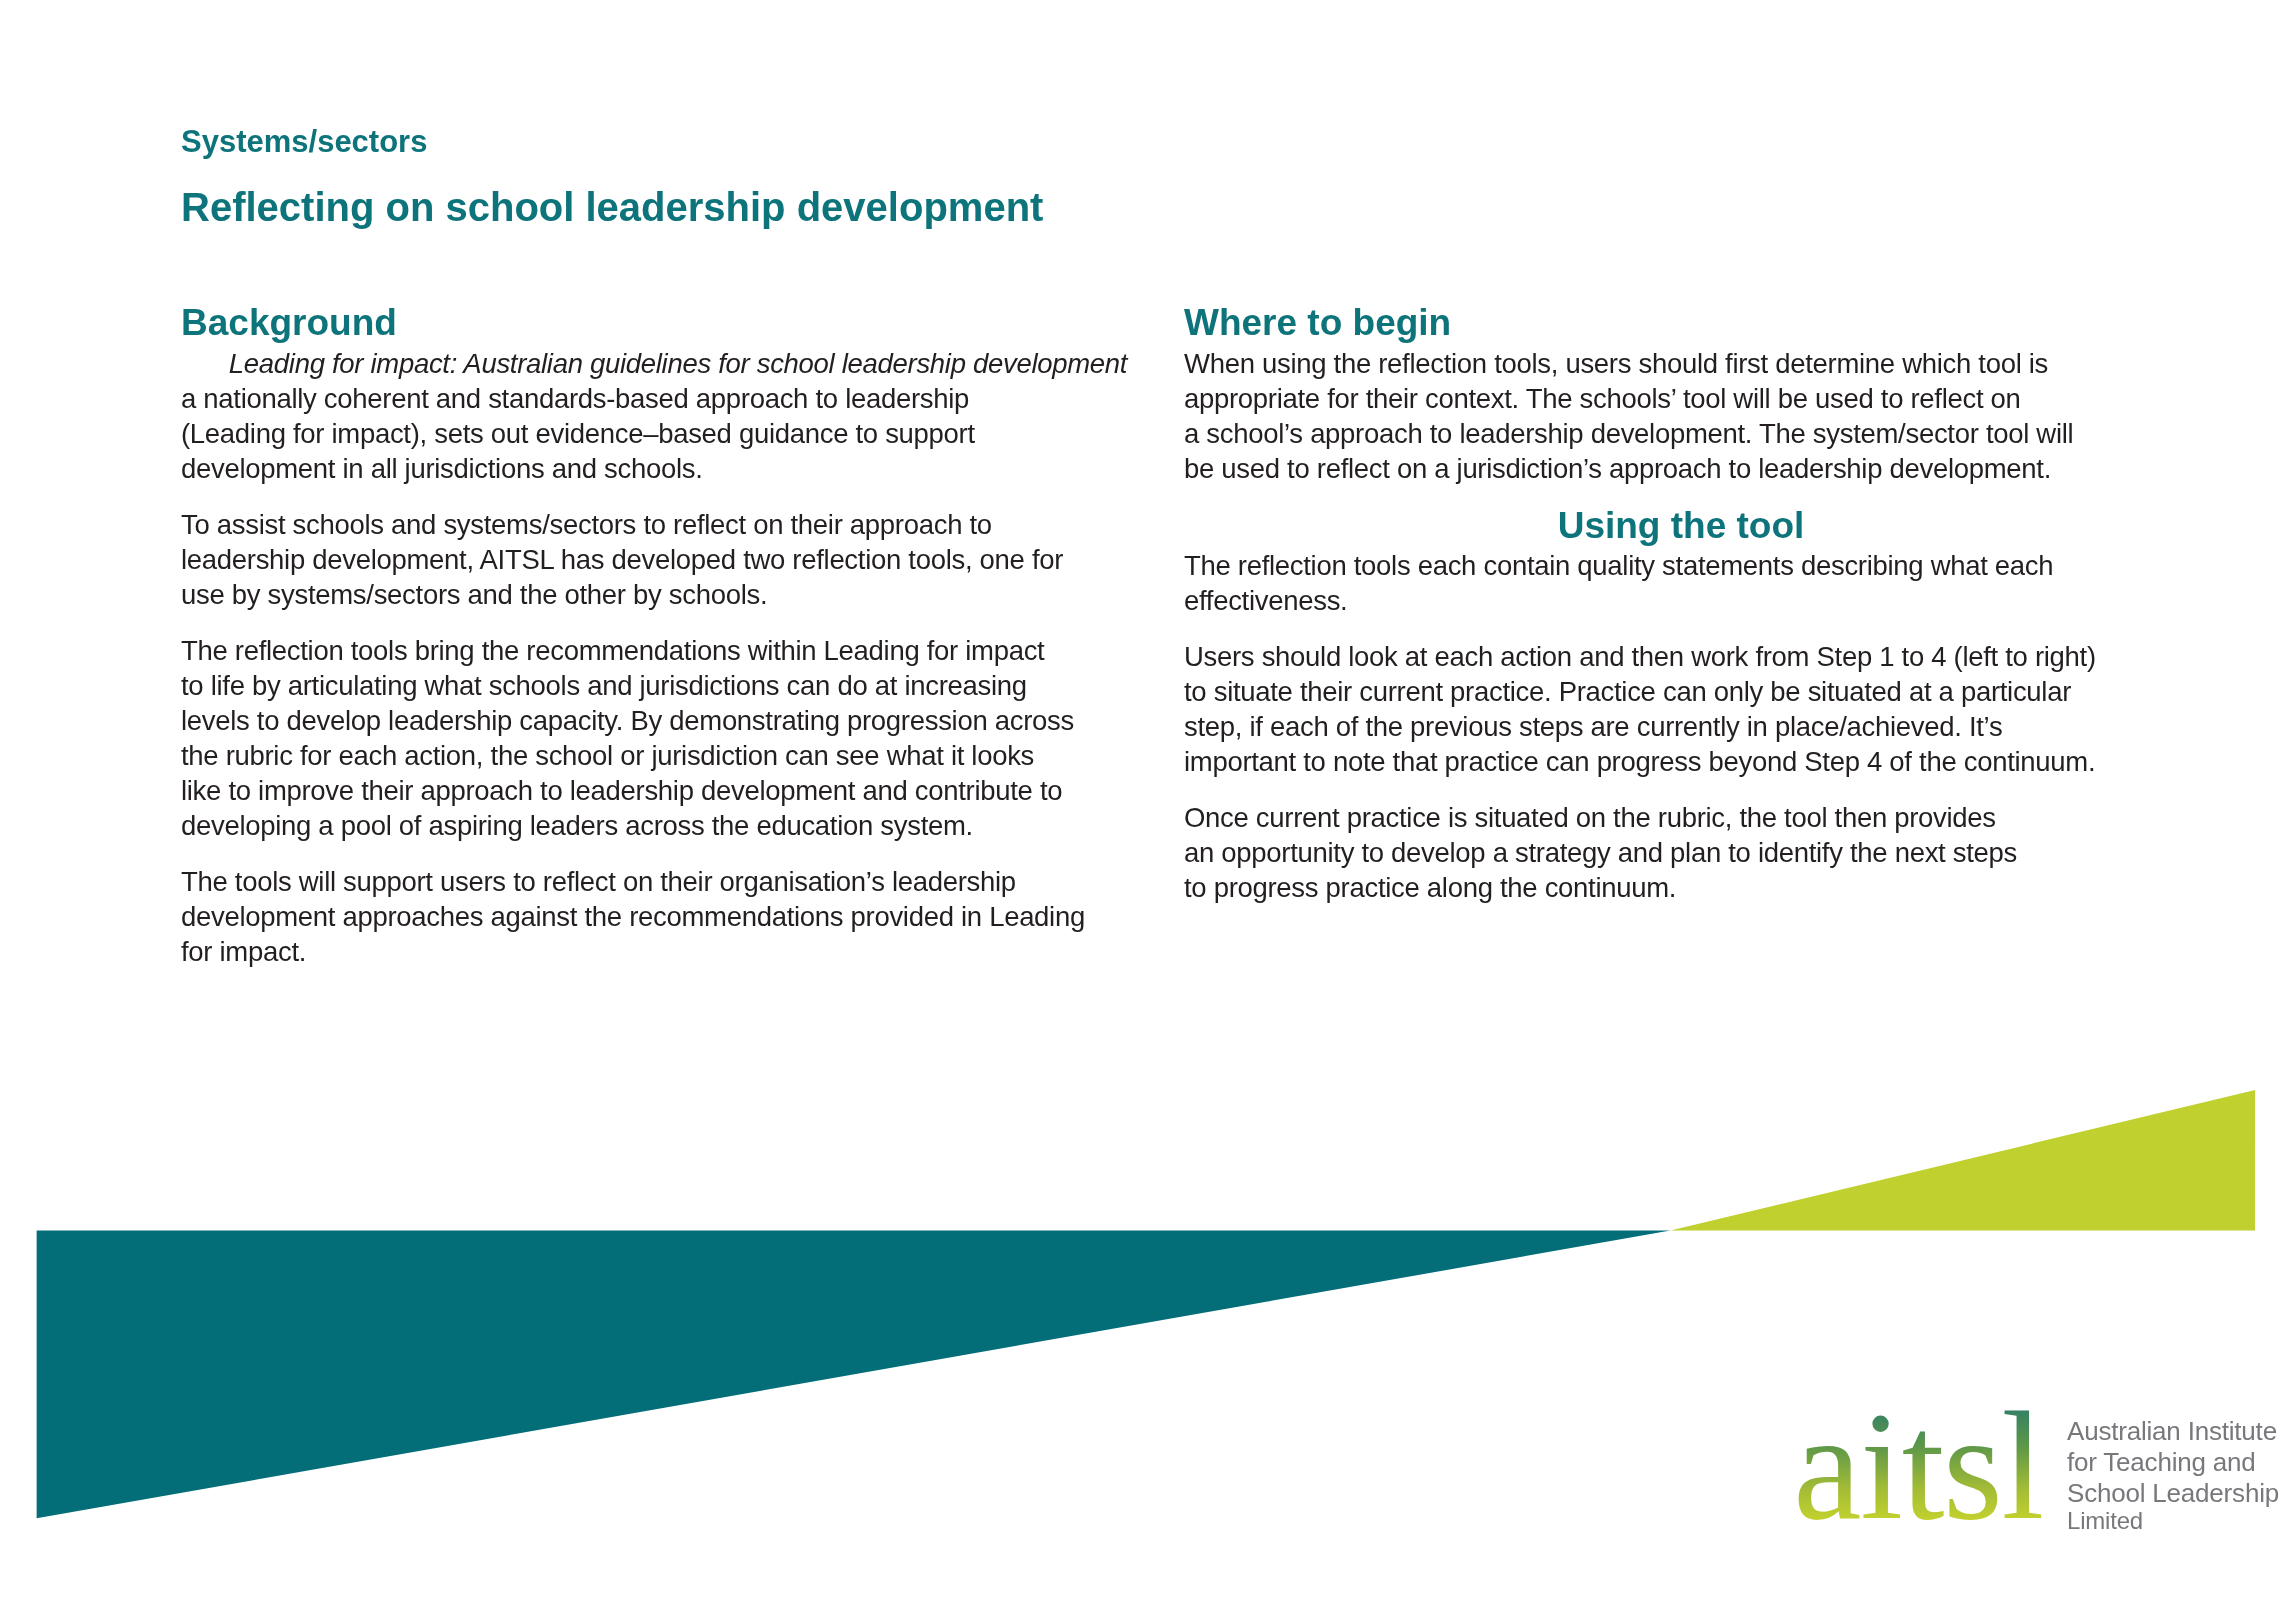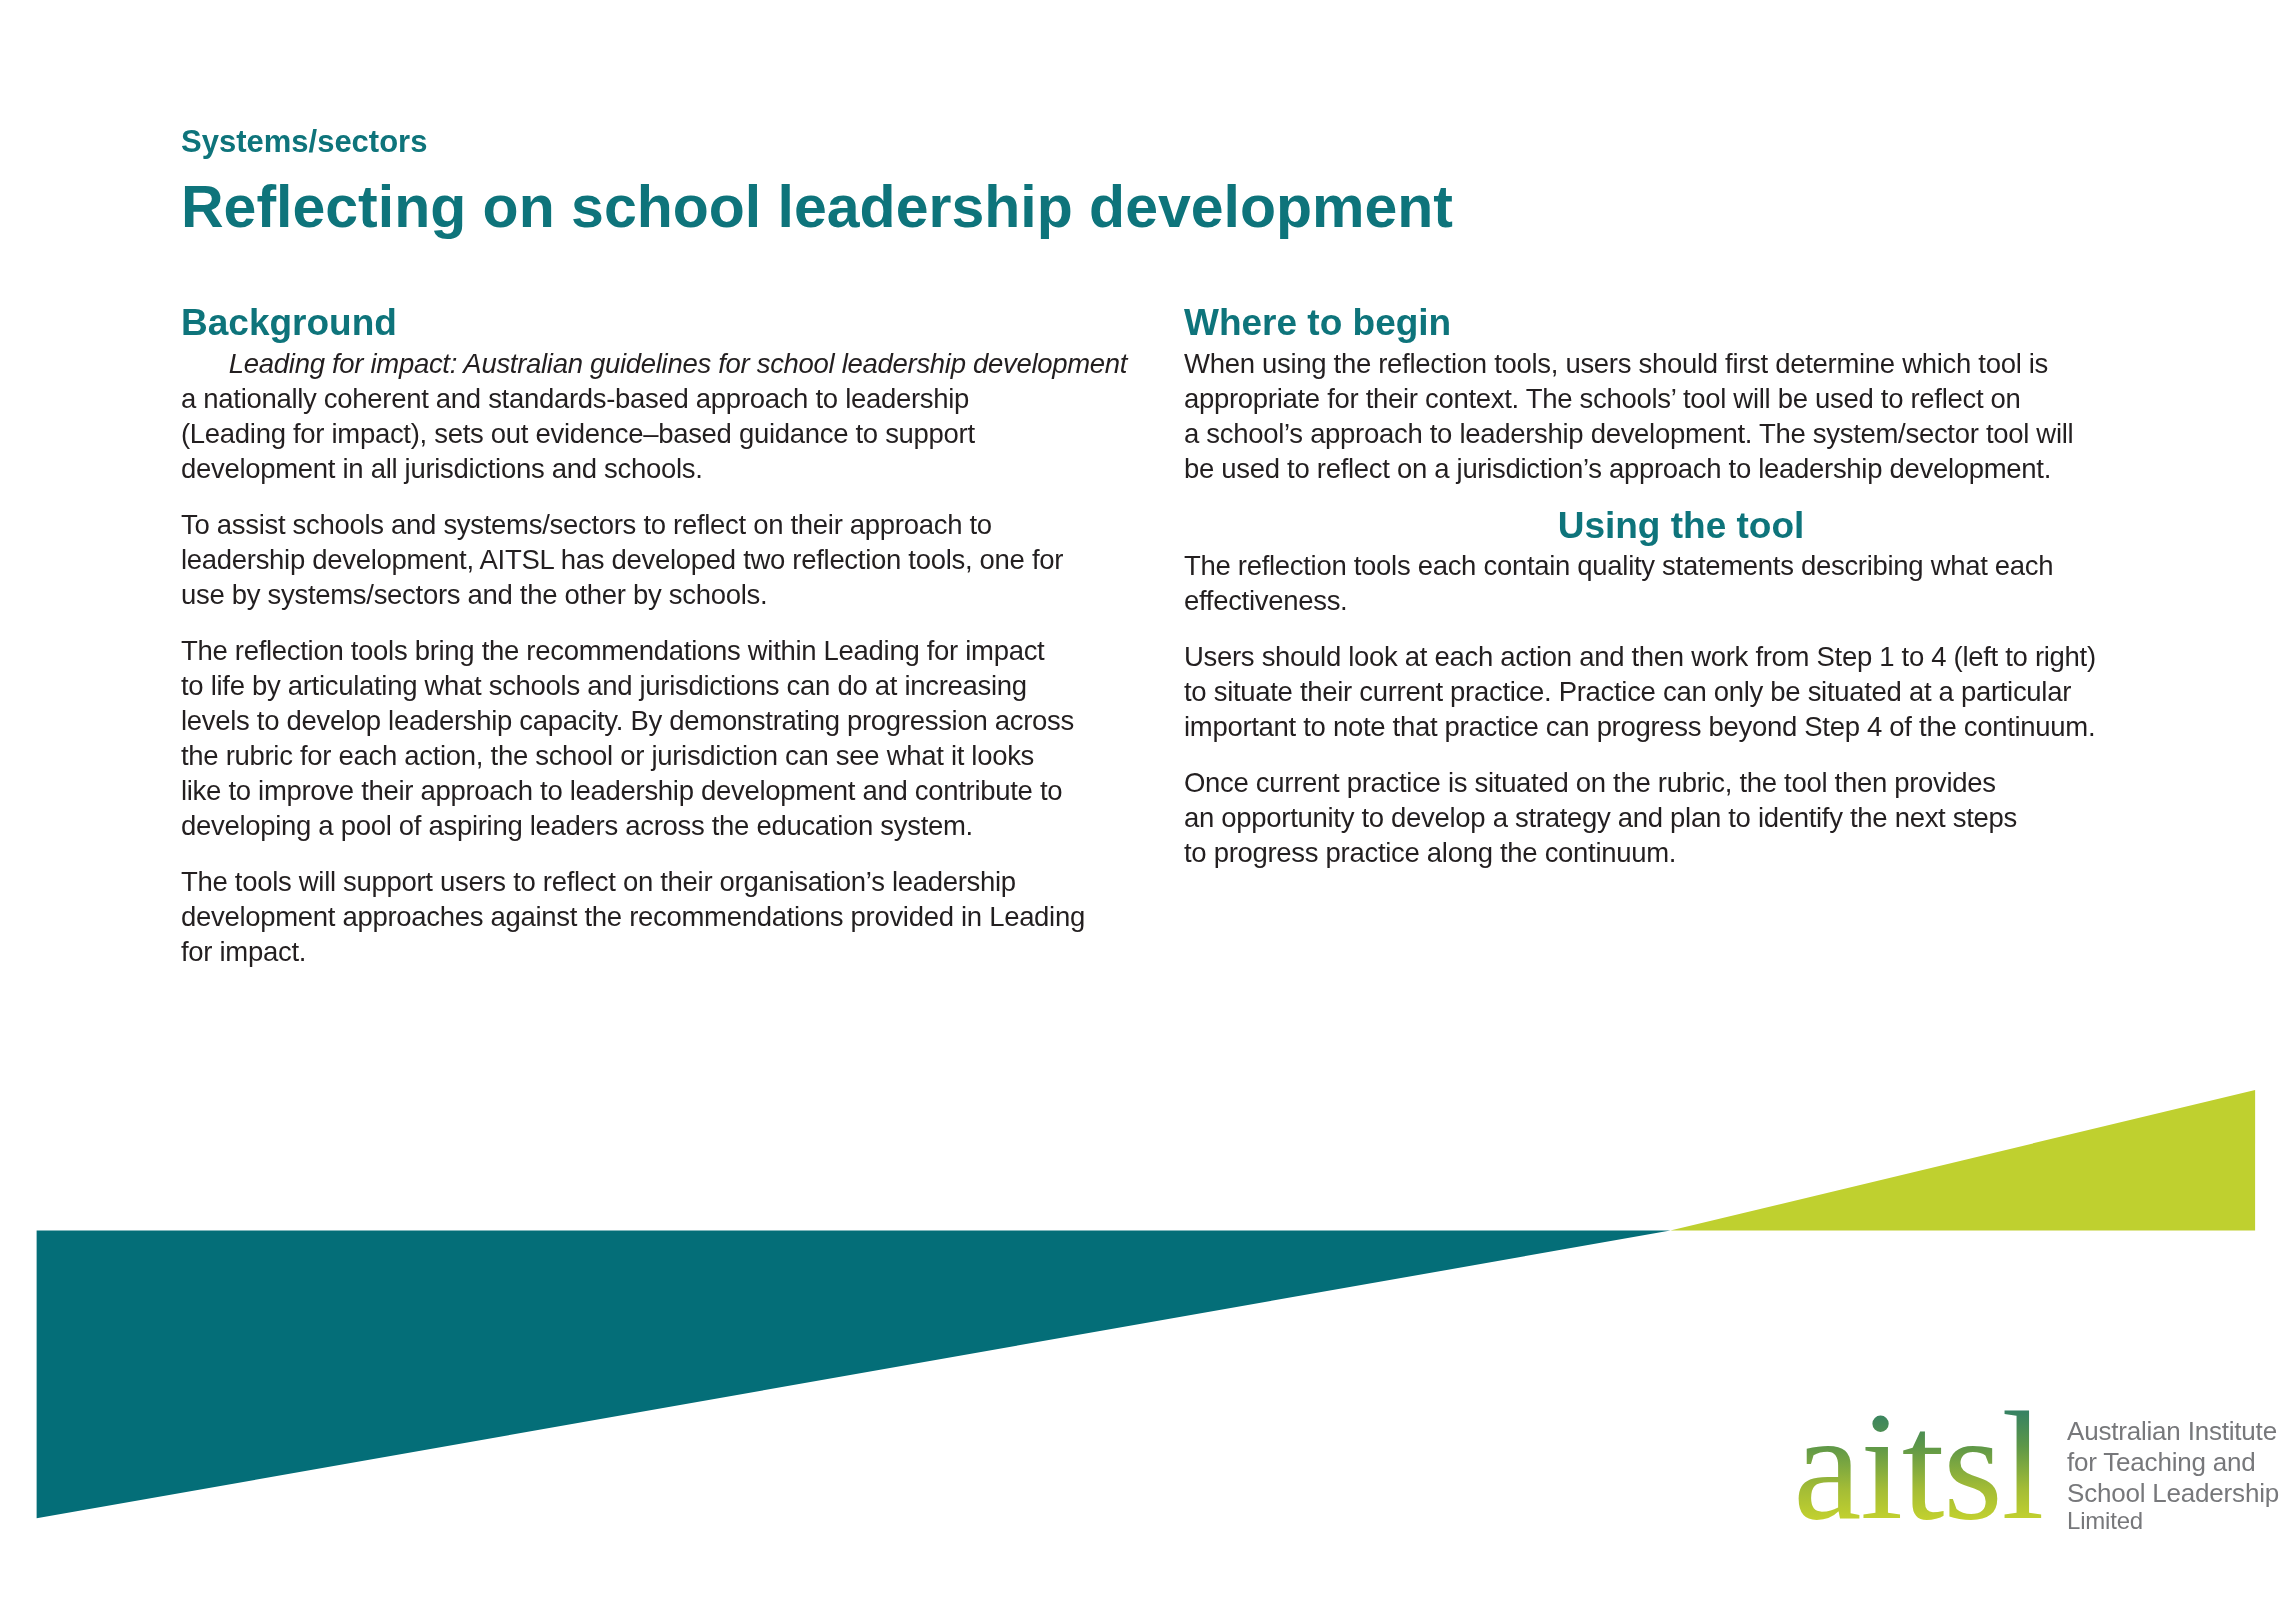--- a/index.html
+++ b/index.html
@@ -12,21 +12,21 @@
     color: var(--body-text, #231f20);
     overflow: hidden;
   }
   .eyebrow {
     position: absolute; left: 181px; top: 126px;
     font-size: 31px; font-weight: bold; line-height: 31px;
     color: var(--teal-text, #0e747b);
   }
   .page-title {
     position: absolute; left: 181px; top: 180px;
-    font-size: 59px; font-weight: bold; line-height: 54px;
+    font-size: 40px; font-weight: bold; line-height: 54px;
     color: var(--teal-text, #0e747b);
     margin: 0; white-space: nowrap;
   }
   .col {
     position: absolute; top: 304px; width: 994px;
   }
   .col-left  { left: 181px; }
   .col-right { left: 1184px; }
   h2.section-heading {
     font-size: 37px; font-weight: bold; line-height: 37px;
@@ -100,20 +100,21 @@
     <span class="ln">be used to reflect on a jurisdiction’s approach to leadership development.</span>
   </p>
   <h2 class="section-heading second">Using the tool</h2>
   <p class="para">
     <span class="ln">The reflection tools each contain quality statements describing what each</span>
     <span class="ln">effectiveness.</span>
   </p>
   <p class="para">
     <span class="ln">Users should look at each action and then work from Step 1 to 4 (left to right)</span>
     <span class="ln">to situate their current practice. Practice can only be situated at a particular</span>
+    <span class="ln">step, if each of the previous steps are currently in place/achieved. It’s</span>
     <span class="ln">important to note that practice can progress beyond Step 4 of the continuum.</span>
   </p>
   <p class="para">
     <span class="ln">Once current practice is situated on the rubric, the tool then provides</span>
     <span class="ln">an opportunity to develop a strategy and plan to identify the next steps</span>
     <span class="ln">to progress practice along the continuum.</span>
   </p>
 </div>
 
 <svg class="deco-svg" viewBox="0 0 3509 2482" xmlns="http://www.w3.org/2000/svg">

